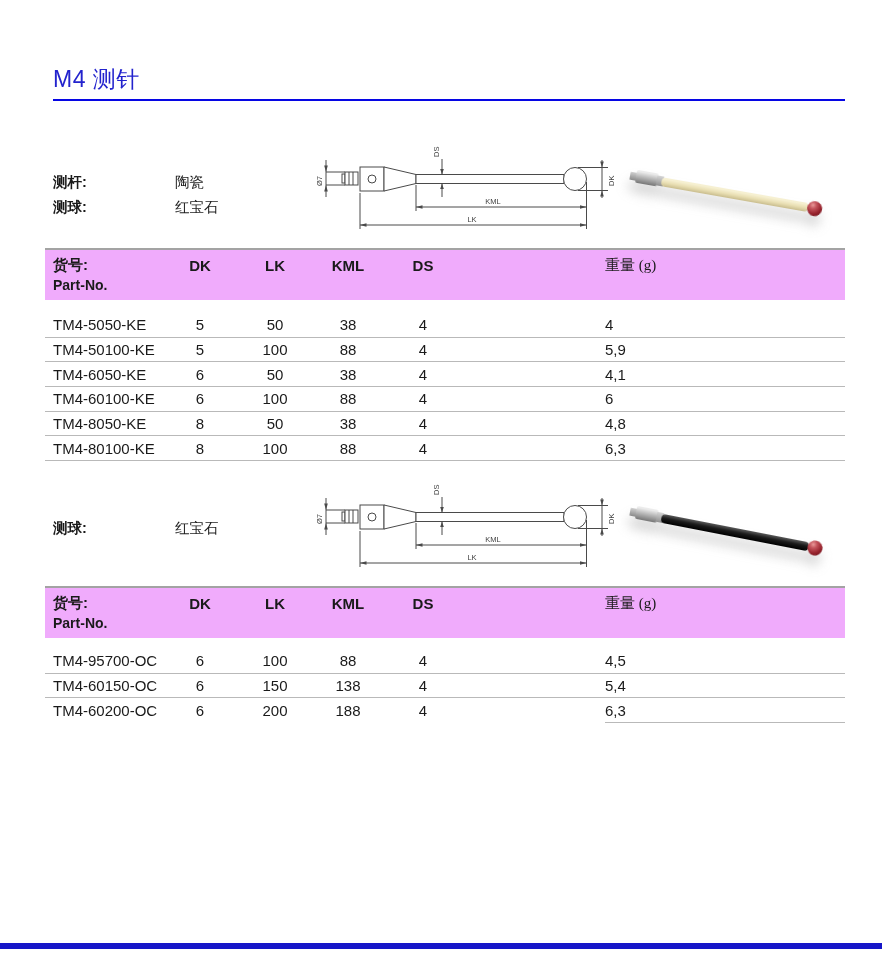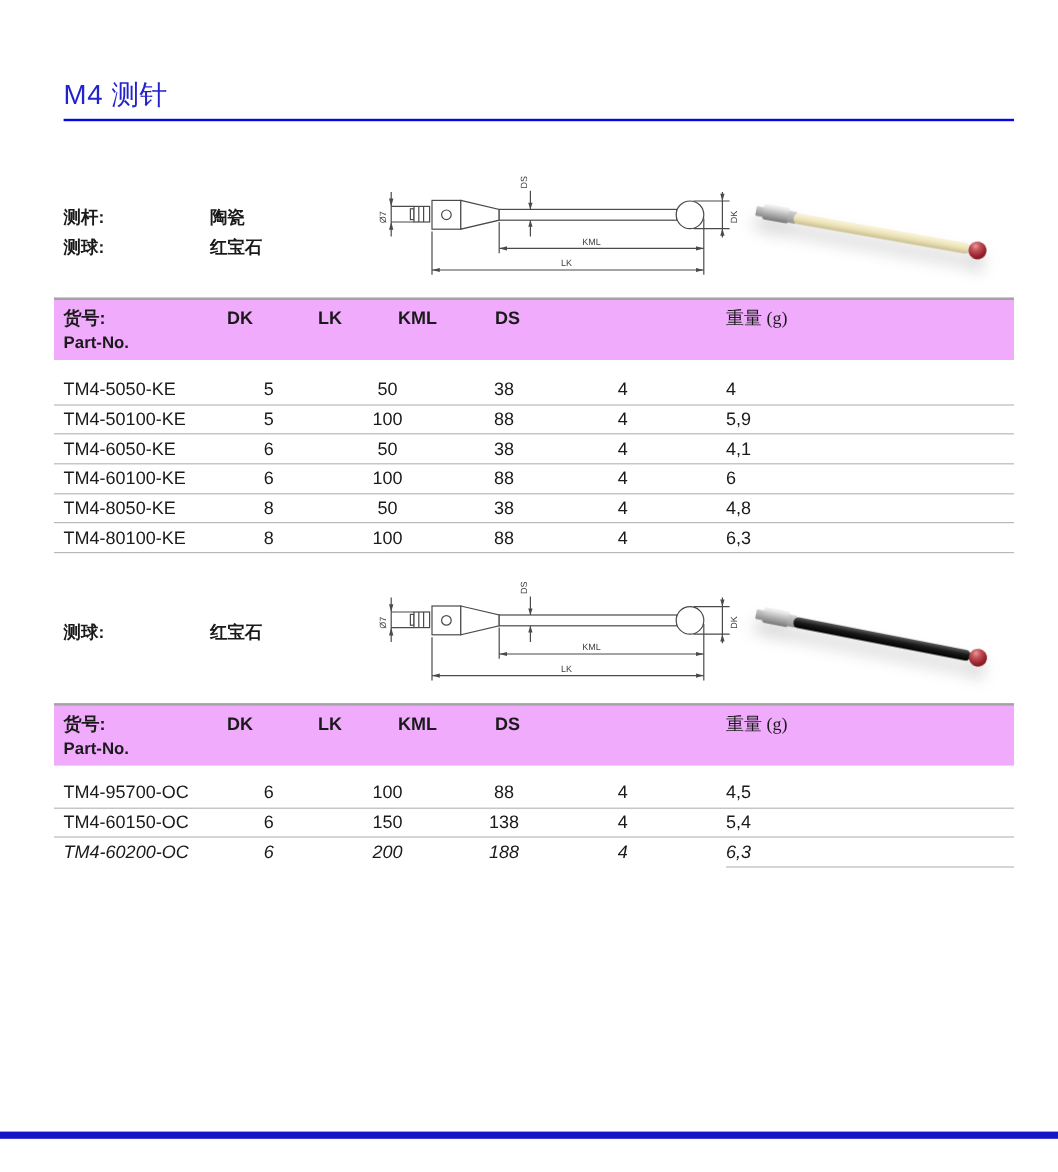--- a/index.html
+++ b/index.html
@@ -11,21 +11,21 @@
   .page-title{
     position:absolute;left:53px;top:64px;font-size:23px;font-weight:400;
     color:#2323cd;letter-spacing:.5px;margin:0;
   }
   .title-rule{
     position:absolute;left:53px;top:99px;width:792px;height:2px;background:#0606e4;
   }
   
   .spec-block{position:absolute;left:53px;font-size:14.5px;line-height:25px;}
   .spec-label{display:inline-block;width:122px;font-weight:bold;}
-  .spec-value{font-weight:bold;}
+  .spec-value{font-weight:normal;}
   
   .diagram{position:absolute;left:312px;width:310px;height:92px;}
   .diagram text{font-size:7.5px;fill:#3f3f3f;font-family:"Liberation Sans","DejaVu Sans",sans-serif;}
   
   .photo{position:absolute;width:230px;height:75px;}
   .stick{position:absolute;left:8px;top:10px;height:16px;transform-origin:2px 8px;
          filter:drop-shadow(0 10px 6px rgba(120,120,120,.30));}
   .stick>div{position:absolute;}
   .tip{left:0;top:4px;width:7px;height:8px;background:linear-gradient(180deg,#cfcfcf,#8a8a8a);border-radius:1px;}
   .hexbody{left:6px;top:1px;width:22px;height:13px;background:linear-gradient(180deg,#ececec 10%,#bdbdbd 45%,#767676);border-radius:2px;}
@@ -43,22 +43,22 @@
   .c-part{width:130px;padding-left:8px;box-sizing:border-box;text-align:left;}
   .c-dk{width:50px;text-align:center;}
   .c-lk{width:100px;text-align:center;}
   .c-kml{width:46px;text-align:center;}
   .c-ds{width:104px;text-align:center;}
   .c-weight{position:absolute;left:560px;width:222px;text-align:left;}
   .h-weight{font-weight:normal;font-family:"Liberation Serif","DejaVu Serif",serif;font-size:15px;}
   .tbody{position:relative;}
   .gap13{height:13px;}
   .gap11{height:11px;}
-  .trow{position:relative;display:flex;align-items:center;height:23.7px;border-bottom:1px solid #b9b9b9;gap:24px;}
-  .trow.no-border{border-bottom:none;font-style:italic;}
+  .trow{position:relative;display:flex;align-items:center;height:23.7px;border-bottom:1px solid #b9b9b9;}
+  .trow.no-border{border-bottom:none;}
   .partial-rule{margin-left:560px;width:240px;height:1px;background:#b9b9b9;}
   .bottom-bar{position:absolute;left:0;top:943px;width:882px;height:6px;background:#1616c8;}
 </style>
 </head>
 <body>
 
 <h1 class="page-title">M4 测针</h1>
 <div class="title-rule"></div>
 
 <div class="spec-block" style="top:170px;">

